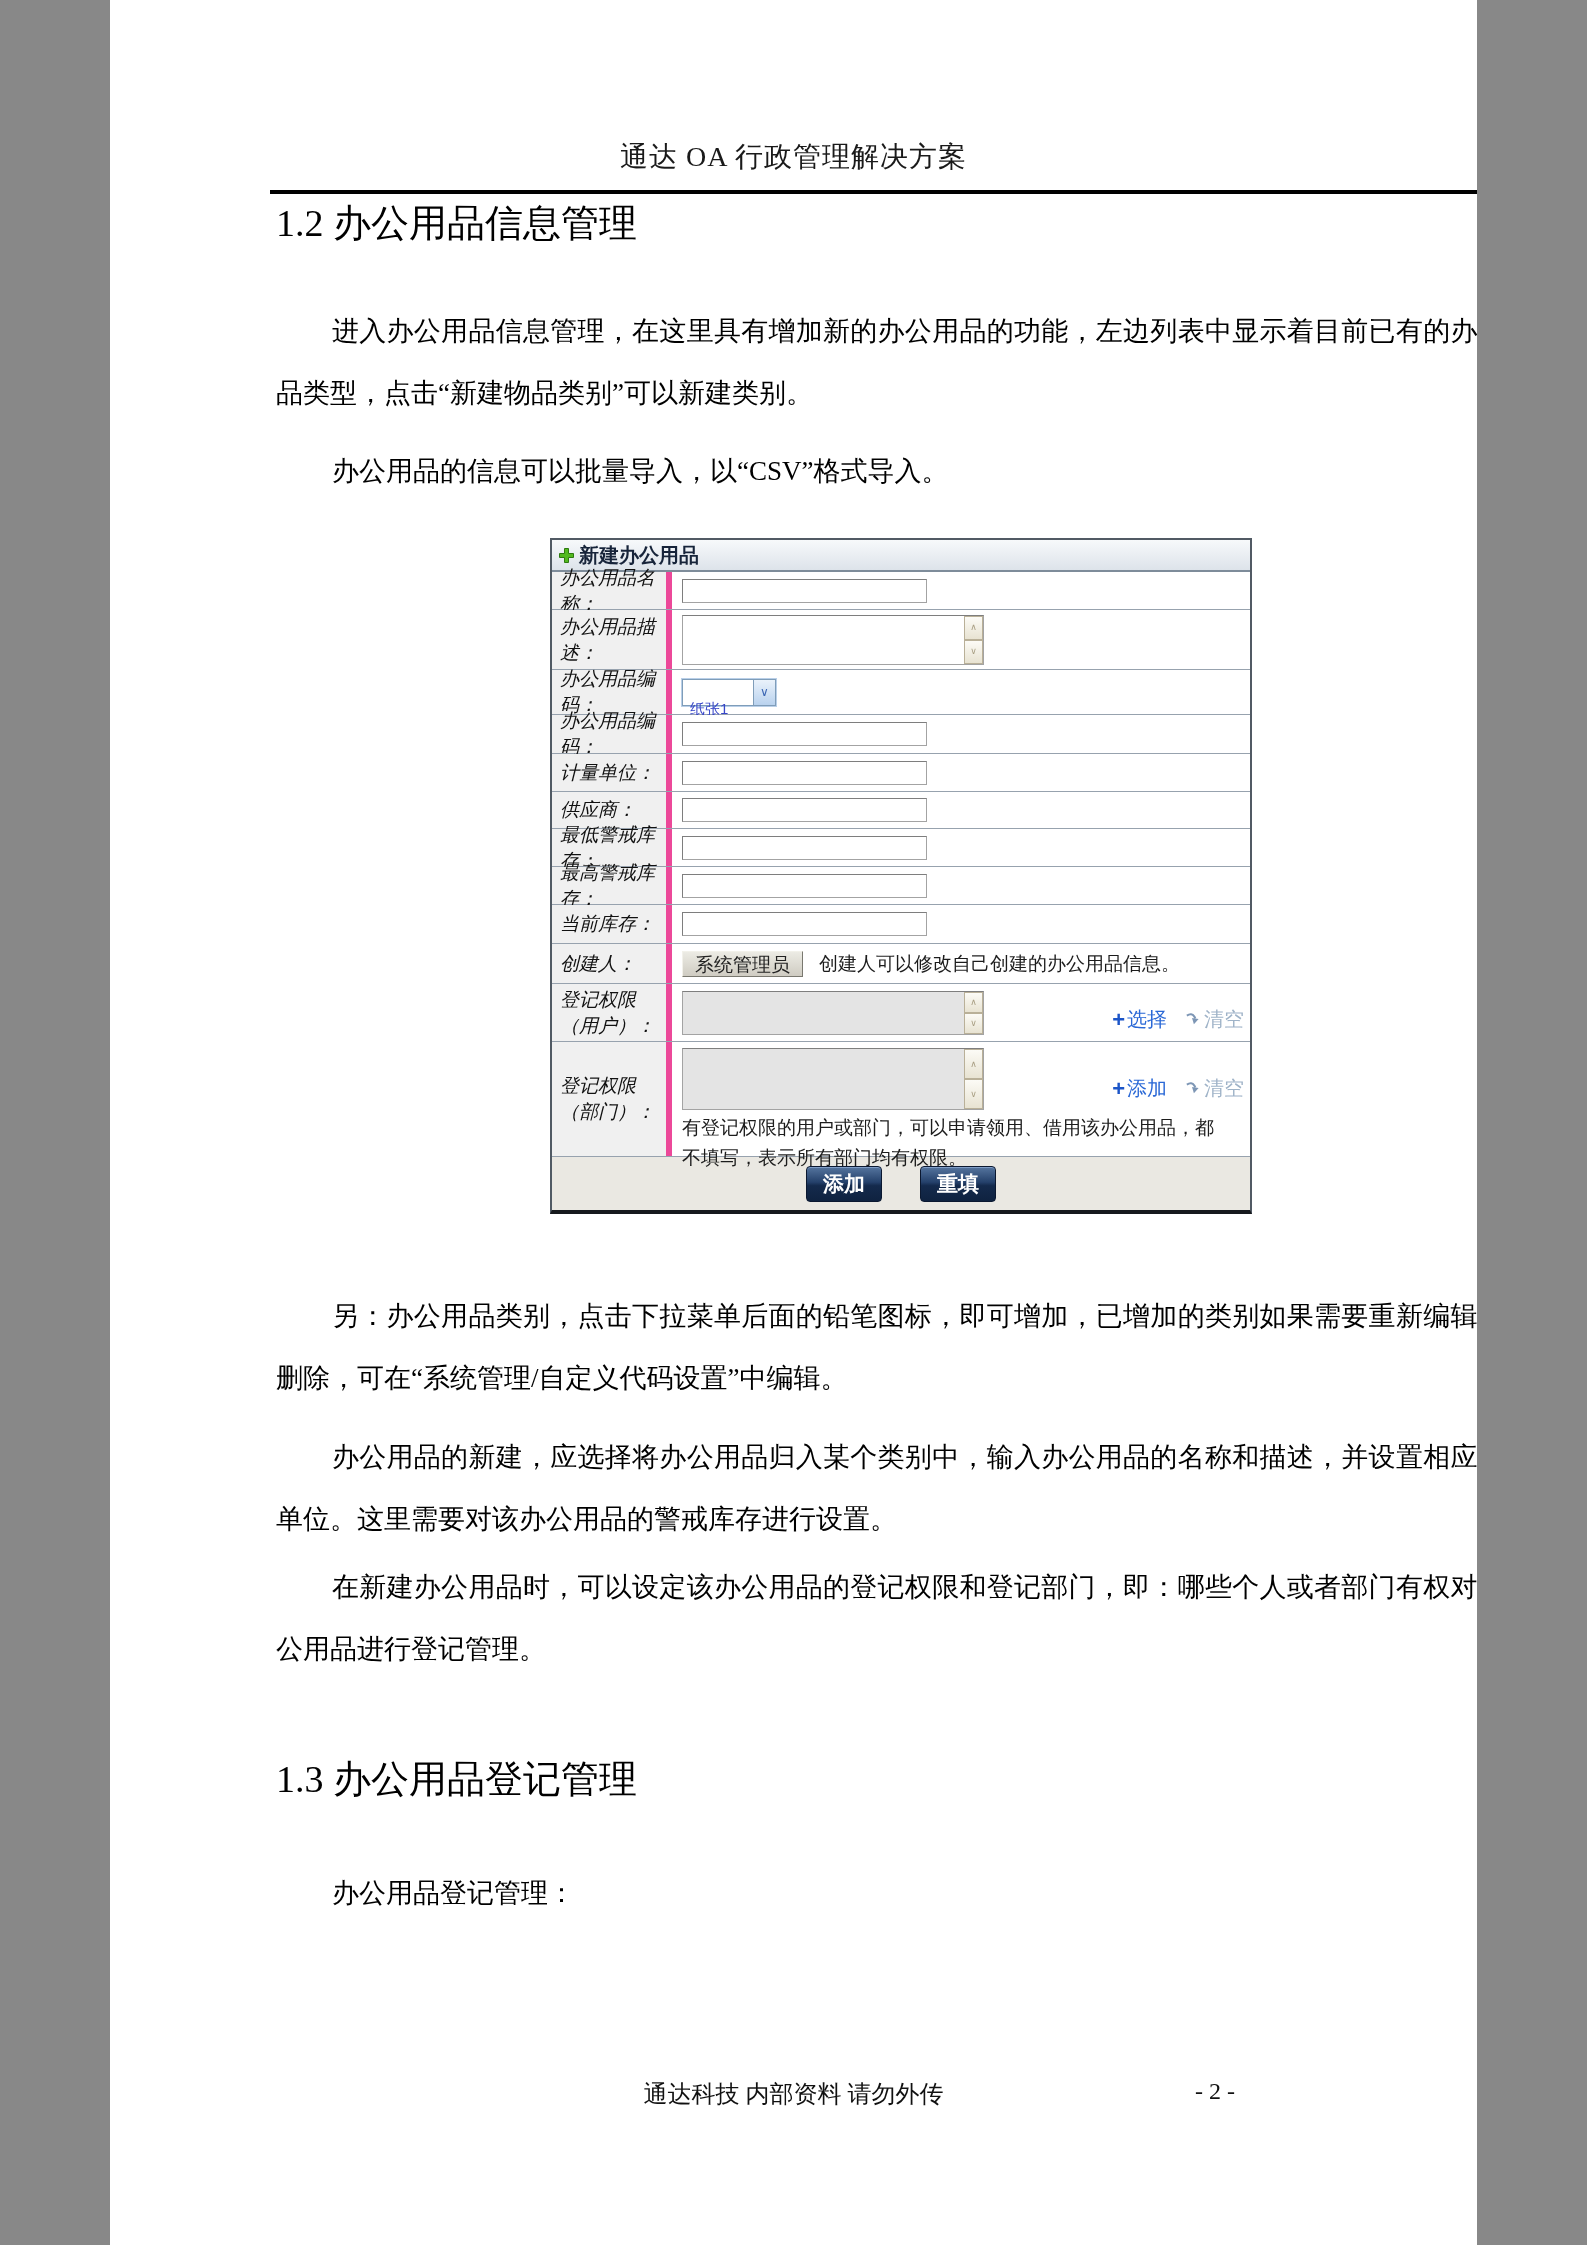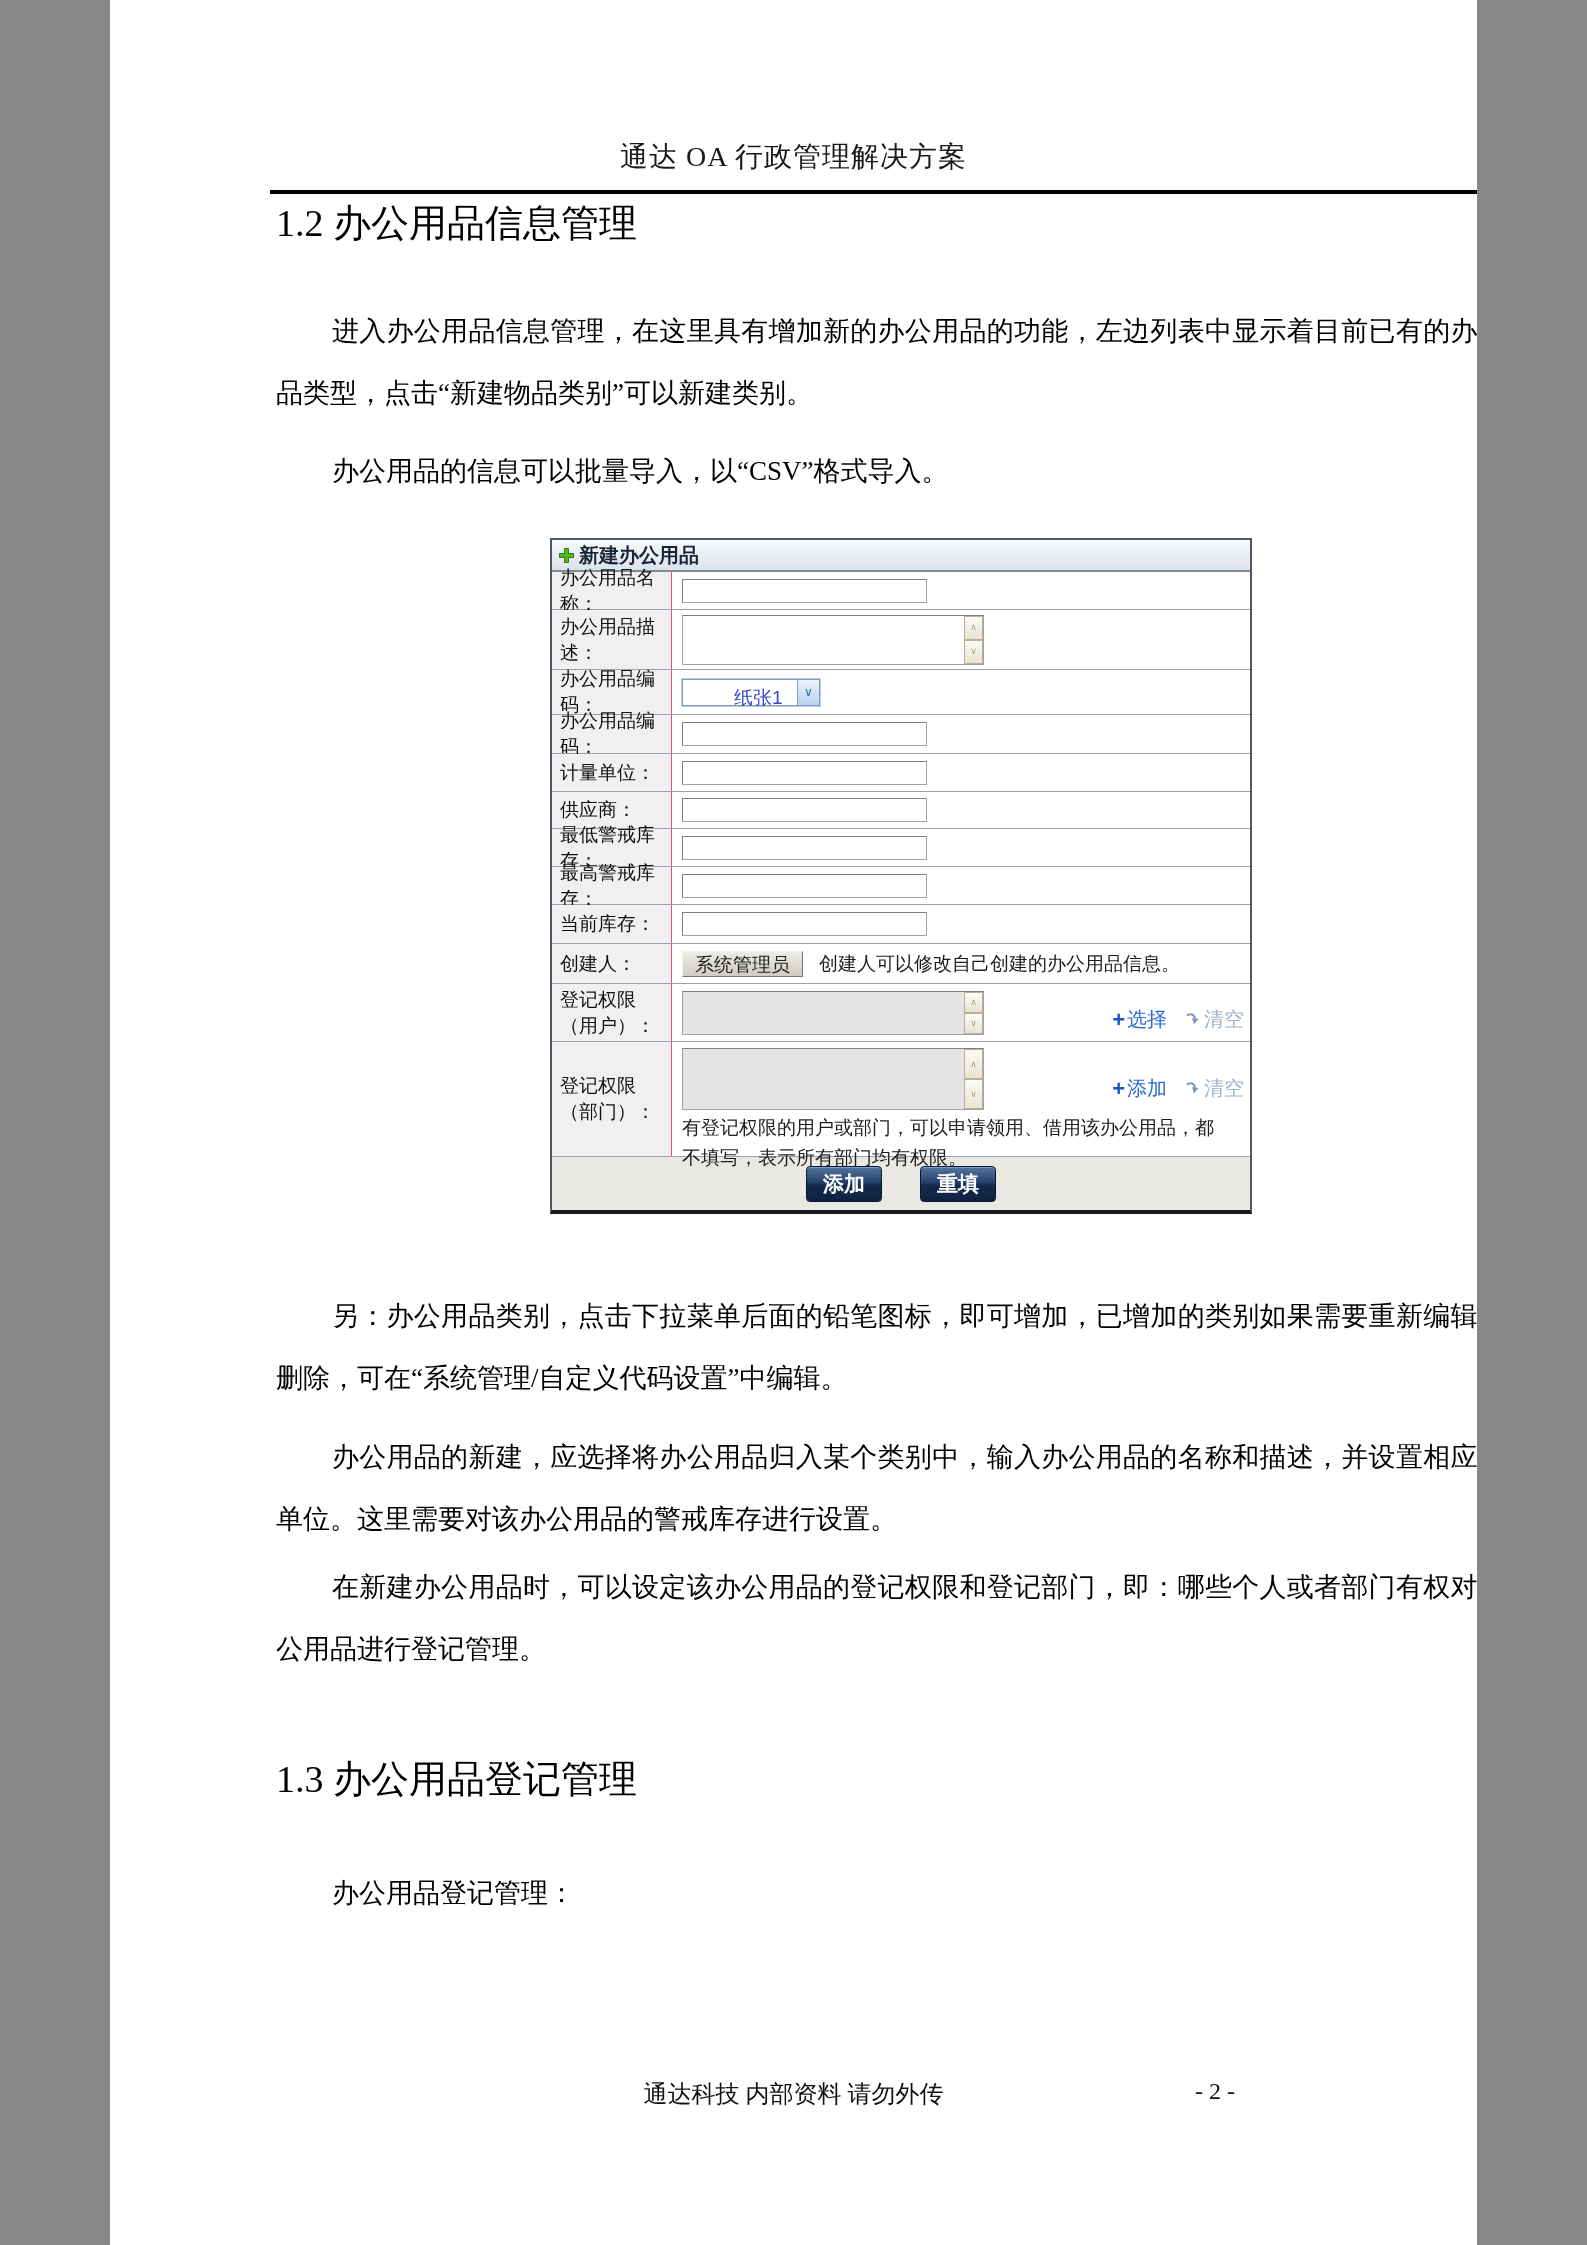--- a/index.html
+++ b/index.html
@@ -24,23 +24,23 @@
   #p5{top:1556px;} #p6{top:1862px;}
 
   
   .oaform{position:absolute;left:440px;top:538px;width:702px;box-sizing:border-box;
           border:2px solid #515a64;border-bottom:4px solid #16191d;background:#fff;
           font-family:"Liberation Sans",sans-serif;}
   .fheader{height:32px;display:flex;align-items:center;gap:4px;padding-left:6px;
            background:linear-gradient(#f7f9fb,#dde3ea);border-bottom:2px solid #7e8c9a;
            font-size:20px;font-weight:bold;color:#17243a;box-sizing:border-box;}
   .frow{display:flex;border-bottom:1px solid #97a2ae;box-sizing:border-box;}
-  .flabel{width:120px;flex:none;background:#f0f0f0;border-right:1px solid #ec4899;
+  .flabel{width:120px;flex:none;background:#f0f0f0;border-right:6px solid #ec4899;
           display:flex;align-items:center;padding-left:8px;font-size:19px;color:#111;
-          box-sizing:border-box;}
+          box-sizing:border-box;font-style:italic;}
   .ffield{flex:1;display:flex;align-items:center;padding-left:10px;background:#fff;
           box-sizing:border-box;}
   .h38{height:38px;} .h60{height:60px;} .h45{height:45px;} .h39{height:39px;}
   .h40{height:40px;} .h37{height:37px;} .h58{height:58px;} .h115{height:115px;}
 
   .tin{width:245px;height:24px;border:1px solid #a3a3a3;border-top-color:#7e7e7e;
        border-left-color:#7e7e7e;background:#fff;box-sizing:border-box;font-size:18px;}
   .tin.price{width:218px;}
   .suffix{margin-left:8px;font-size:19px;color:#111;}
 
@@ -49,21 +49,21 @@
   .ta .ta-pane{flex:1;}
   .ta.gray,.ta.gray .ta-pane{background:#e4e4e4;}
   .sbcol{width:19px;flex:none;display:flex;flex-direction:column;}
   .sbtn{flex:1;display:flex;align-items:center;justify-content:center;padding:0;
         background:linear-gradient(#fcfbf6,#e8e3d2);border:1px solid #b9b098;
         color:#a99f84;font-size:9px;line-height:1;cursor:default;}
   .hta50{height:50px;} .hta44{height:44px;} .hta62{height:62px;}
 
   .sel{display:inline-flex;height:27px;border:1px solid #7f9db9;background:#fff;
        box-shadow:0 0 0 1px #b9cfe8;box-sizing:border-box;}
-  .sel-text{min-width:56px;padding:5px 7px;font-size:19px;line-height:25px;color:#3746c8;margin-left:44px;}
+  .sel-text{min-width:56px;padding:16px 7px;font-size:15px;line-height:25px;color:#3746c8;}
   .sel-btn{width:21px;border-left:1px solid #7f9db9;display:flex;align-items:center;
            justify-content:center;background:linear-gradient(#eaf2fb,#b9d2ee);
            color:#3b66b4;font-size:12px;}
 
   .sys-btn{height:26px;padding:0 12px;font-size:19px;color:#222;cursor:default;
            background:linear-gradient(#ecebe4,#cfccc2);
            border:1px solid;border-color:#f2f1ea #79786f #79786f #f2f1ea;}
   .note{font-size:19px;color:#1c1c1c;margin-left:16px;}
 
   .lks{margin-left:auto;margin-right:6px;display:flex;gap:18px;align-items:center;

